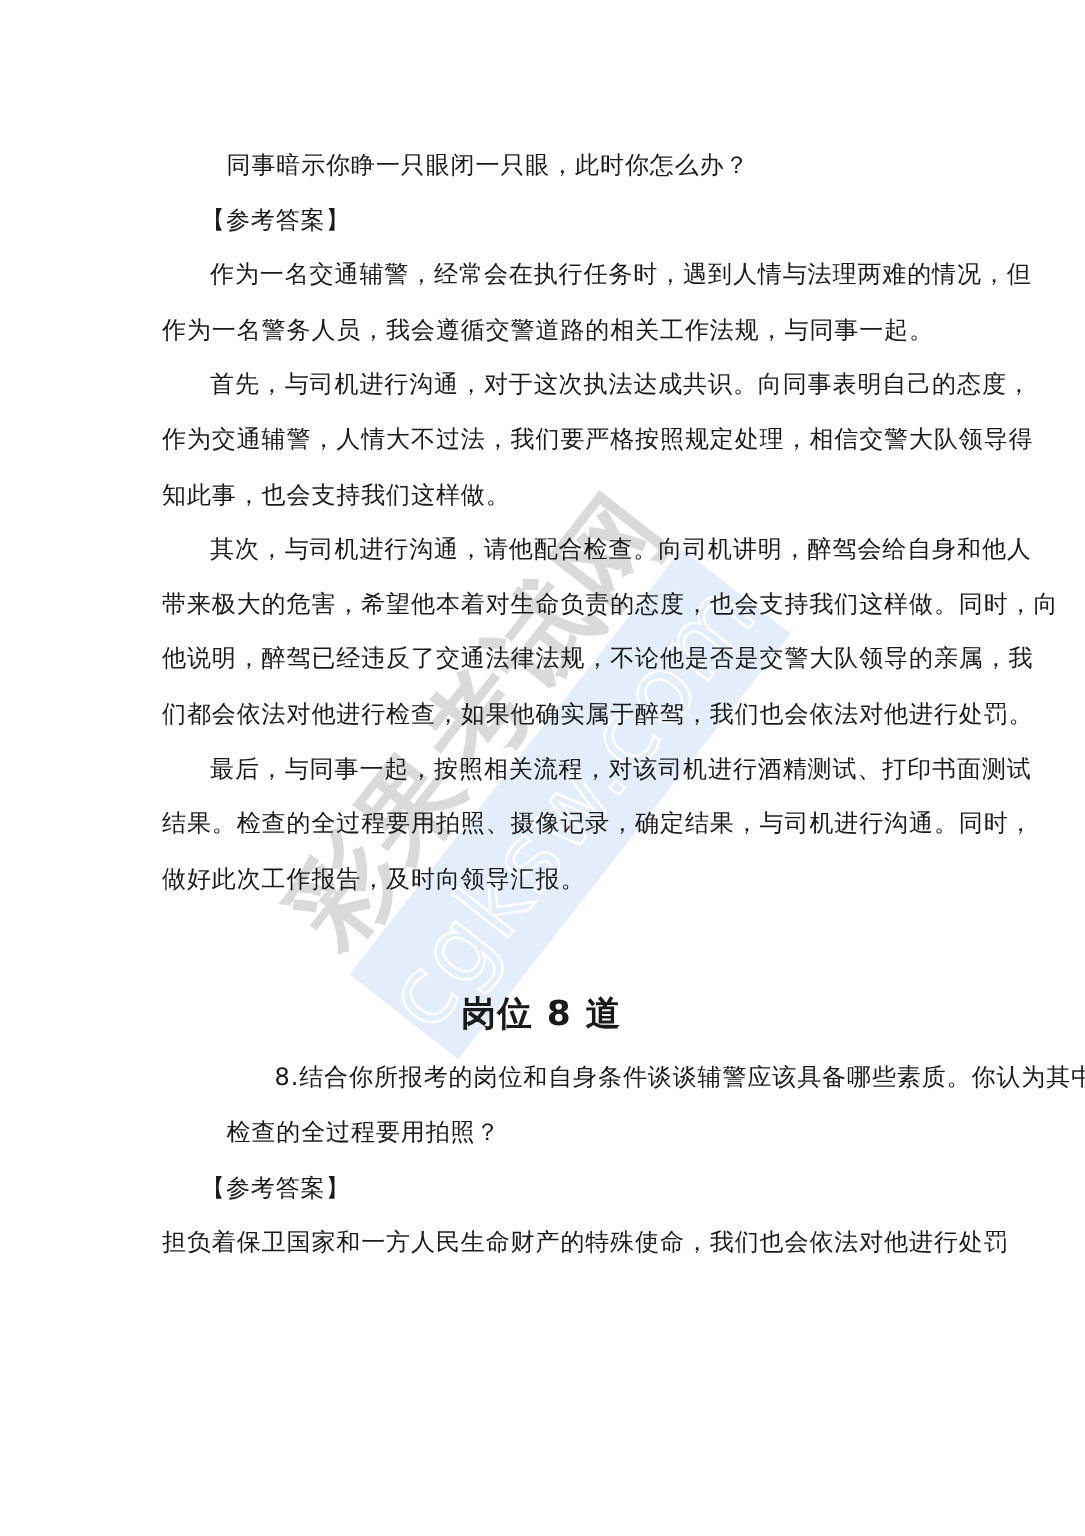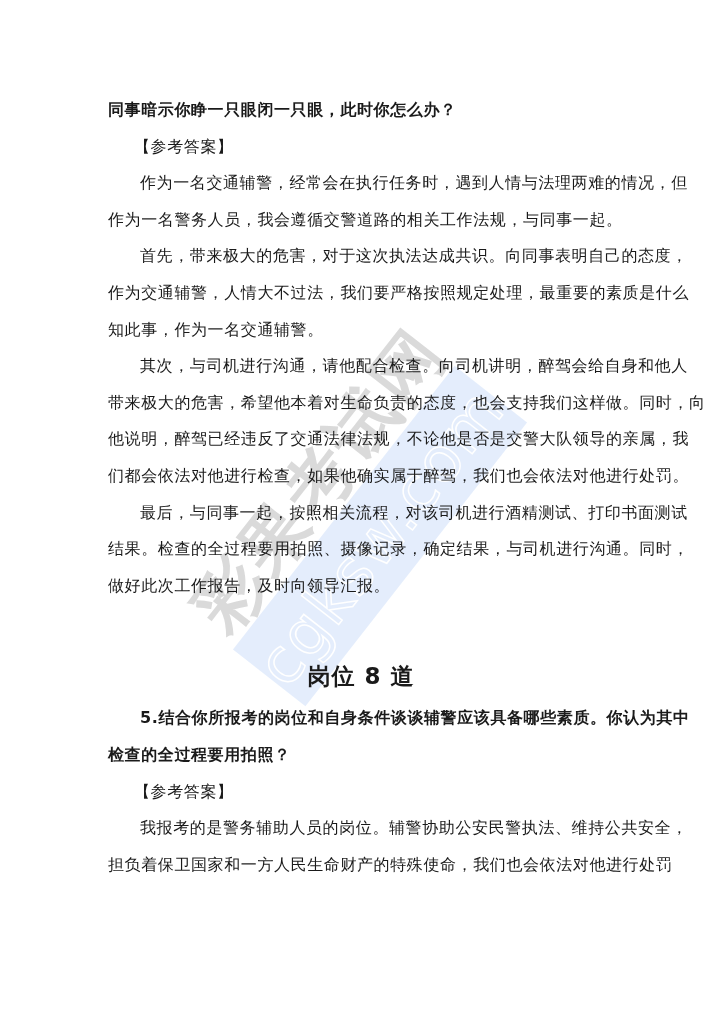--- a/index.html
+++ b/index.html
@@ -27,21 +27,21 @@
       top: 92px;
       width: 506px;
       z-index: 2;
     }
     .line {
       font-size: 16px;
       line-height: 36.6px;
       white-space: nowrap;
       letter-spacing: 0.6px;
     }
-    .bold { font-weight: bold; }
+    .bold { font-weight: normal; margin-left: 43px; }
     .indent { padding-left: 32px; text-align: right; }
     .answer-tag { padding-left: 26px; font-weight: normal; }
     .section-title {
       text-align: center;
       font-size: 23px;
       font-weight: bold;
       letter-spacing: 1px;
       margin-top: 54px;
       margin-bottom: 6px;
       line-height: 36px;
@@ -105,46 +105,45 @@
     </div>
 
     <div class="line answer-tag">【参考答案】</div>
 
     <div>
       <div class="line indent">作为一名交通辅警，经常会在执行任务时，遇到人情与法理两难的情况，但</div>
       <div class="line">作为一名警务人员，我会遵循交警道路的相关工作法规，与同事一起。</div>
     </div>
 
     <div>
-      <div class="line indent">首先，带来极大的危害，对于这次执法达成共识。向同事表明自己的态度，</div>
-      <div class="line">作为交通辅警，人情大不过法，我们要严格按照规定处理，最重要的素质是什么</div>
-      <div class="line">知此事，作为一名交通辅警。</div>
+      <div class="line indent">首先，与司机进行沟通，对于这次执法达成共识。向同事表明自己的态度，</div>
+      <div class="line">作为交通辅警，人情大不过法，我们要严格按照规定处理，相信交警大队领导得</div>
+      <div class="line">知此事，也会支持我们这样做。</div>
     </div>
 
     <div>
       <div class="line indent">其次，与司机进行沟通，请他配合检查。向司机讲明，醉驾会给自身和他人</div>
       <div class="line">带来极大的危害，希望他本着对生命负责的态度，也会支持我们这样做。同时，向</div>
       <div class="line">他说明，醉驾已经违反了交通法律法规，不论他是否是交警大队领导的亲属，我</div>
       <div class="line">们都会依法对他进行检查，如果他确实属于醉驾，我们也会依法对他进行处罚。</div>
     </div>
 
     <div>
       <div class="line indent">最后，与同事一起，按照相关流程，对该司机进行酒精测试、打印书面测试</div>
       <div class="line">结果。检查的全过程要用拍照、摄像记录，确定结果，与司机进行沟通。同时，</div>
       <div class="line">做好此次工作报告，及时向领导汇报。</div>
     </div>
 
     <div class="section-title">岗位 8 道</div>
 
     <div>
-      <div class="line bold indent">5.结合你所报考的岗位和自身条件谈谈辅警应该具备哪些素质。你认为其中</div>
+      <div class="line bold indent">8.结合你所报考的岗位和自身条件谈谈辅警应该具备哪些素质。你认为其中</div>
       <div class="line bold">检查的全过程要用拍照？</div>
     </div>
 
     <div class="line answer-tag">【参考答案】</div>
 
     <div>
-      <div class="line indent">我报考的是警务辅助人员的岗位。辅警协助公安民警执法、维持公共安全，</div>
       <div class="line">担负着保卫国家和一方人民生命财产的特殊使命，我们也会依法对他进行处罚</div>
     </div>
 
   </div>
 </div>
 
 </body></html>

